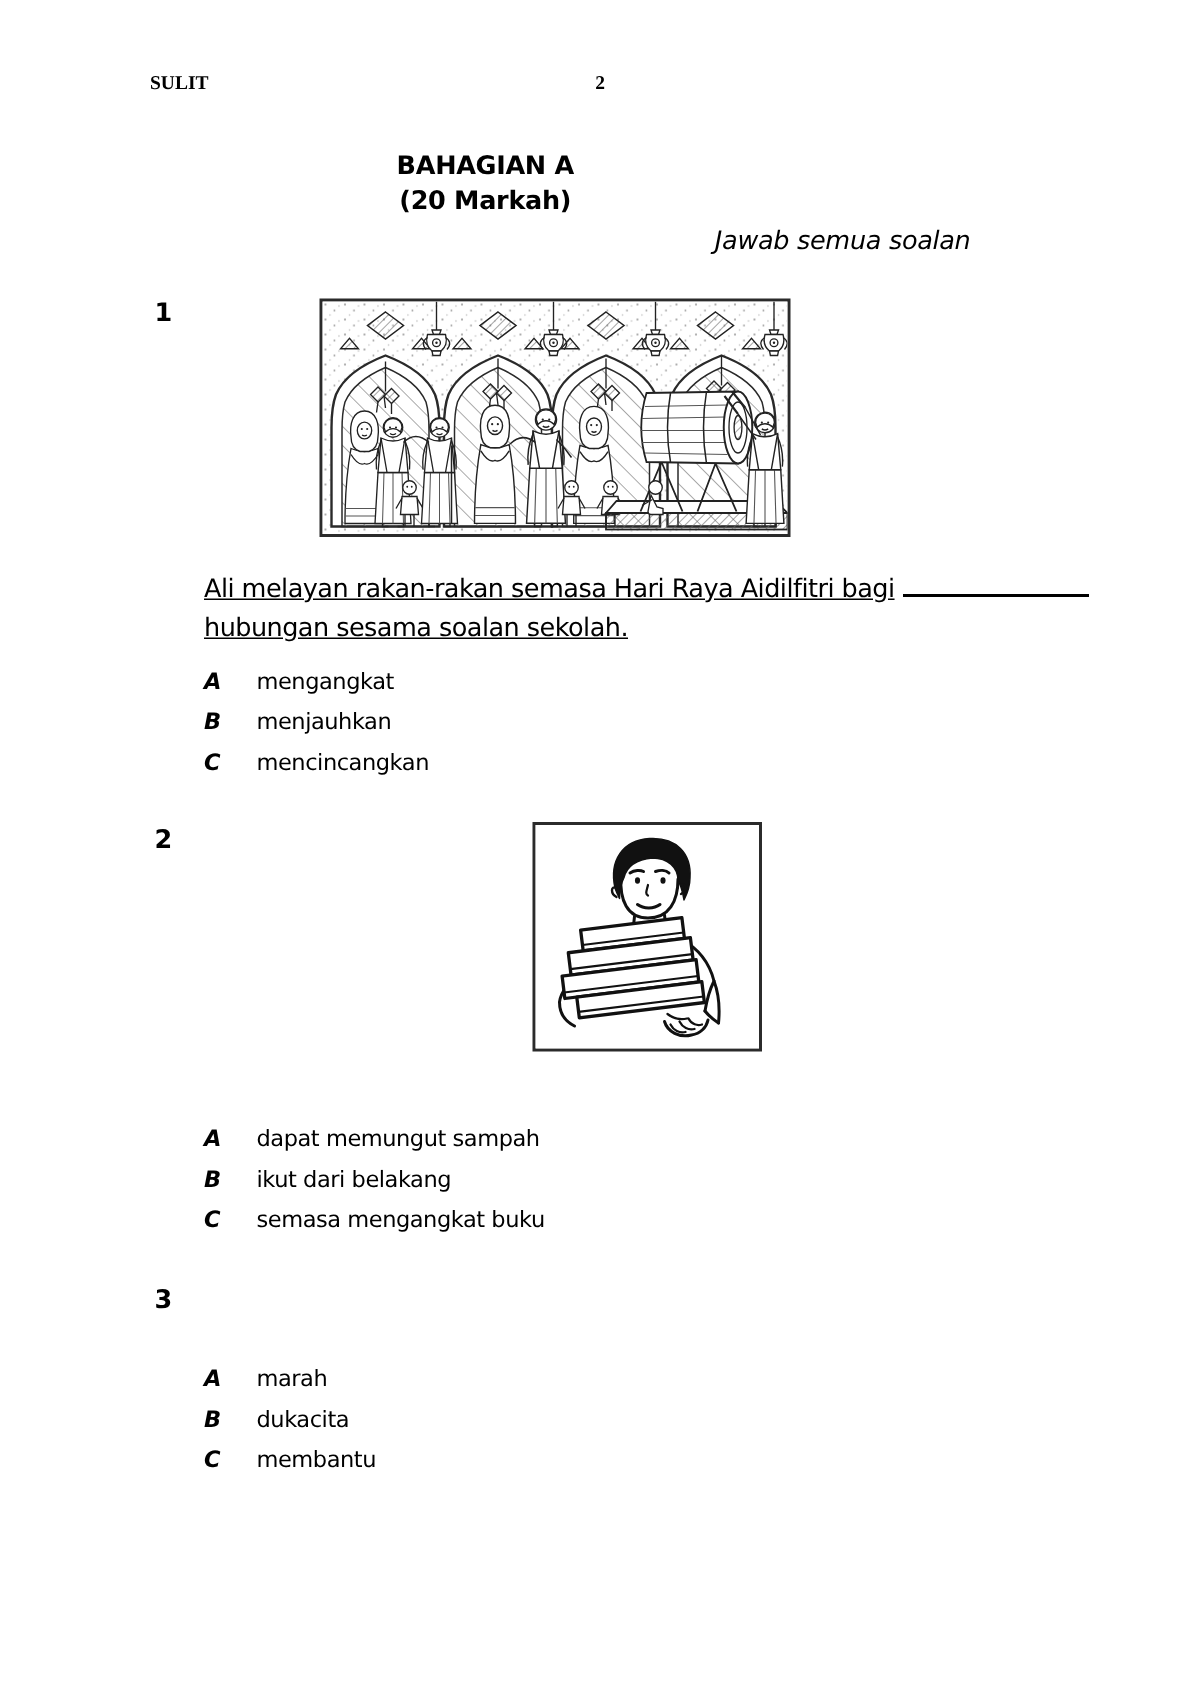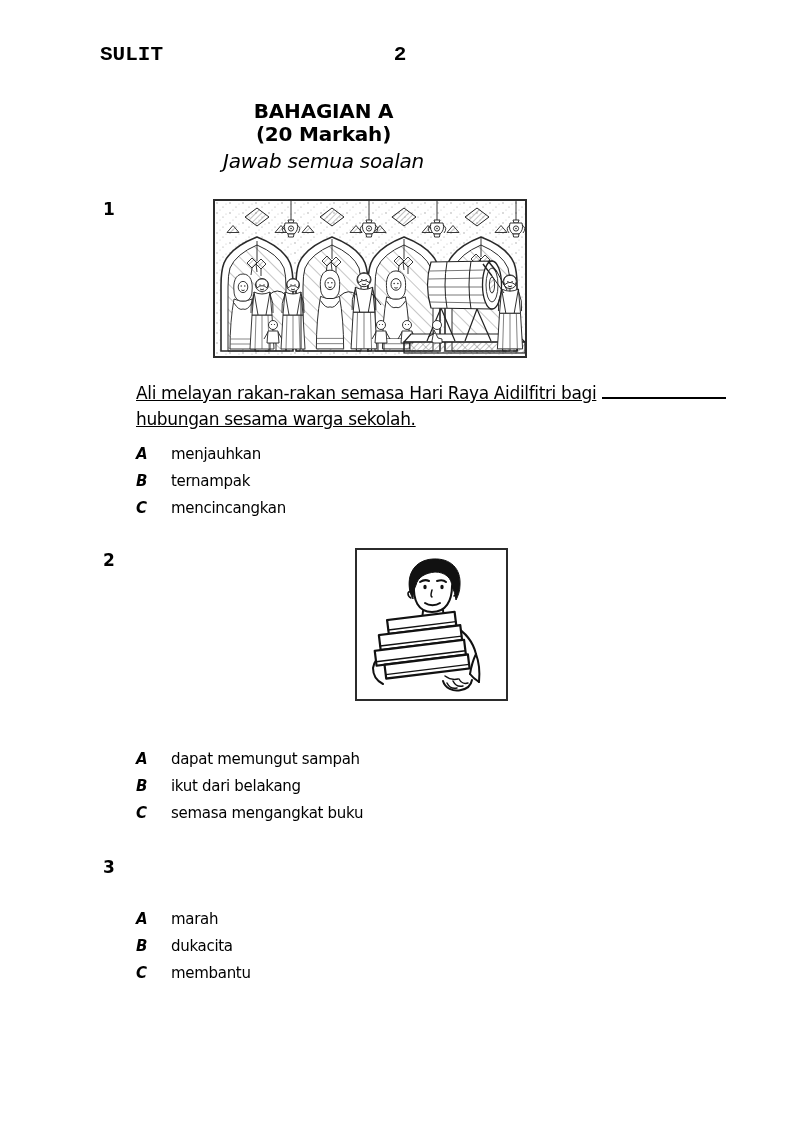--- a/index.html
+++ b/index.html
@@ -1,27 +1,27 @@
 <!DOCTYPE html>
 <html><head>
 <meta charset="utf-8">
 <style>
   html,body{margin:0;padding:0;background:#e8e8e8;}
   .page{
     position:relative;width:800px;height:1131px;background:#ffffff;
     color:#000;font-family:"DejaVu Sans",sans-serif;overflow:hidden;
     margin:0 auto;
   }
-  .hdr{position:absolute;font-family:Liberation Mono, monospace;font-weight:bold;font-size:21px;line-height:18px;}
+  .hdr{position:absolute;font-family:Liberation Serif, serif;font-weight:bold;font-size:13px;line-height:18px;}
   .hdr-left{left:100px;top:46px;}
   .hdr-center{left:0;top:46px;width:800px;text-align:center;}
-  .sec{position:absolute;left:0;width:647px;text-align:center;font-size:20px;line-height:20px;letter-spacing:-0.2px;}
+  .sec{position:absolute;left:0;width:647px;text-align:center;font-size:17px;line-height:20px;letter-spacing:-0.2px;}
   .sec-title{top:101px;font-weight:bold;}
   .sec-marks{top:124px;font-weight:bold;}
-  .sec-instr{top:151px;font-style:italic;}
+  .sec-instr{top:151px;font-style:italic;text-align:right;}
   .qnum{position:absolute;left:103px;font-weight:bold;font-size:17px;line-height:18px;}
   .qtext{position:absolute;left:136px;font-size:17px;line-height:26px;letter-spacing:-0.35px;white-space:nowrap;text-decoration:underline;}
   .blank{display:inline-block;width:124px;border-bottom:2px solid #000;margin-left:6px;vertical-align:baseline;}
   .opts{position:absolute;left:136px;}
   .opt{display:flex;height:27.4px;align-items:center;font-size:15px;letter-spacing:-0.3px;}
   .opt .letter{width:35px;font-weight:bold;font-style:italic;flex:0 0 35px;}
   .img-frame{position:absolute;border:2px solid #2b2b2b;background:#fff;}
   .img-frame svg{display:block;}
   .f1{left:213px;top:199px;width:310px;height:155px;}
   .f2{left:355px;top:548px;width:149px;height:149px;}
@@ -174,31 +174,31 @@
       </g>
 
       <use href="#man" transform="translate(295,150) scale(-1.05,1.05)"></use>
       <path d="M289,92 L277,75 M292,89 L282,71" stroke="#222" stroke-width="1" fill="none"></path>
       <path d="M277,75 L268,63 M282,71 L273,60" stroke="#222" stroke-width="1.4" fill="none"></path>
     </svg>
   </div>
 
   <div class="qtext" style="top:380px">
     <span>Ali melayan rakan-rakan semasa Hari Raya Aidilfitri bagi</span><span class="blank"></span><br>
-    <span>hubungan sesama warga sekolah.</span>
+    <span>hubungan sesama soalan sekolah.</span>
   </div>
 
   <div class="opts" style="top:440px">
     <div class="opt">
       <span class="letter">A</span>
+      <span class="otext">mengangkat</span>
+    </div>
+    <div class="opt">
+      <span class="letter">B</span>
       <span class="otext">menjauhkan</span>
-    </div>
-    <div class="opt">
-      <span class="letter">B</span>
-      <span class="otext">ternampak</span>
     </div>
     <div class="opt">
       <span class="letter">C</span>
       <span class="otext">mencincangkan</span>
     </div>
   </div>
 
   <div class="qnum" style="top:551px">2</div>
 
   <div class="img-frame f2">

